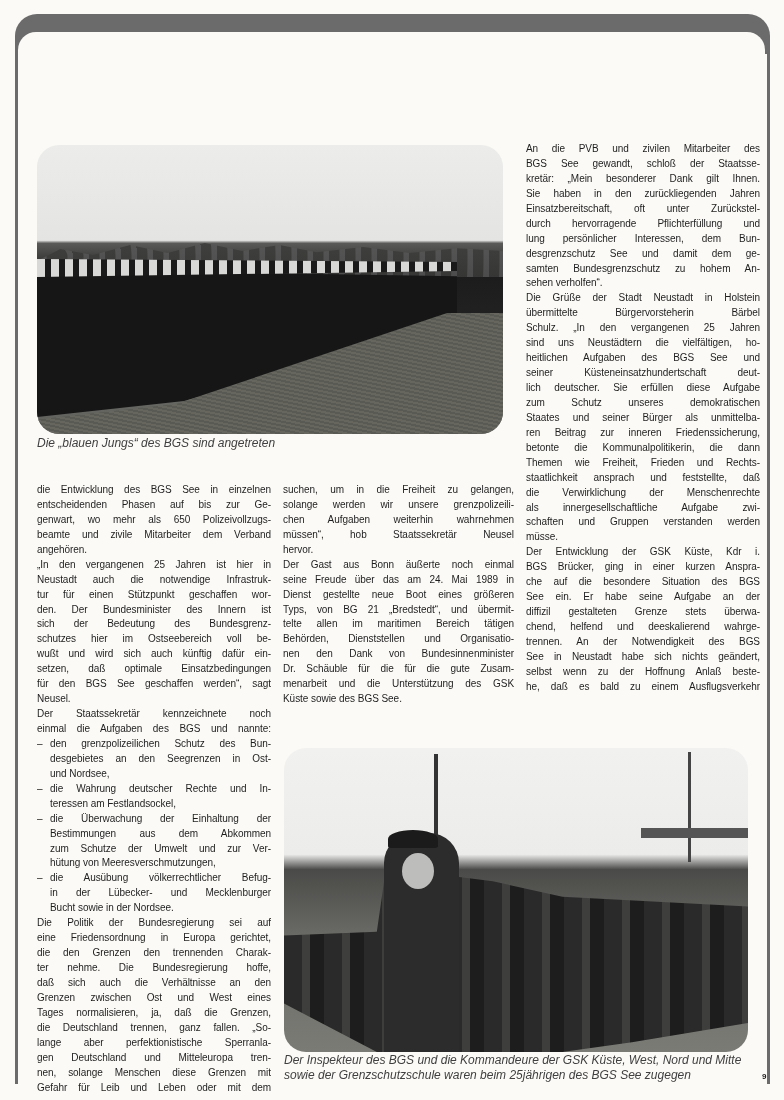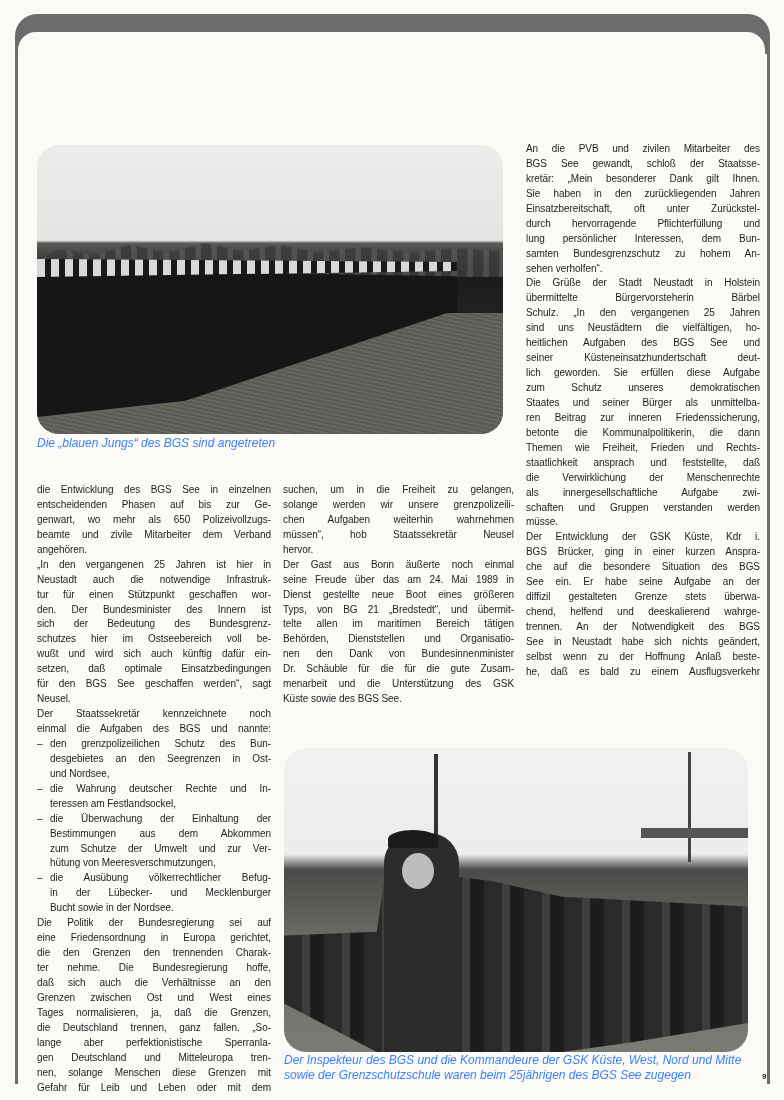--- a/index.html
+++ b/index.html
@@ -42,21 +42,21 @@
                    background:repeating-linear-gradient(90deg,#2a2a2a 0 18px,#3e3e3d 18px 26px,#1d1d1d 26px 40px); 
                    clip-path:polygon(0 40%,20% 38%,22% 5%,45% 12%,60% 20%,100% 25%,100% 85%,75% 95%,60% 100%,20% 100%,0 75%); }
   .photo2 .officer { position:absolute; left:100px; top:85px; width:75px; height:219px; background:#2c2c2c;
                      border-radius:30px 30px 0 0; }
   .photo2 .officer::before { content:""; position:absolute; left:18px; top:20px; width:32px; height:36px; background:#bdbdbb; border-radius:50%; }
   .photo2 .cap { position:absolute; left:104px; top:82px; width:50px; height:18px; background:#1b1b1b; border-radius:50% 50% 10% 10%; }
   .photo2 .pole { position:absolute; left:150px; top:6px; width:4px; height:82px; background:#333; }
   .photo2 .pole2 { position:absolute; left:404px; top:4px; width:3px; height:110px; background:#444; }
   .photo2 .roof { position:absolute; left:357px; top:80px; width:107px; height:10px; background:#555; }
 
-  .caption { position:absolute; font-style:italic; font-size:12px; line-height:15px; color:#3b82f6; }
+  .caption { position:absolute; font-style:italic; font-size:12px; line-height:15px; color:#404040; }
   .cap1 { left:37px; top:436px; }
   .cap2 { left:284px; top:1053px; }
   .pagenum { position:absolute; left:762px; top:1072px; font-size:8px; font-weight:bold; }
 </style>
 </head>
 <body>
 
 <div class="frame-top"></div>
 <div class="frame-inner"></div>
 <div class="frame-left"></div>
@@ -131,29 +131,30 @@
     <span class="ln last">Küste sowie des BGS See.</span>
   </div>
 <div class="col col3">
     <span class="ln">An die PVB und zivilen Mitarbeiter des</span>
     <span class="ln">BGS See gewandt, schloß der Staatsse-</span>
     <span class="ln">kretär: „Mein besonderer Dank gilt Ihnen.</span>
     <span class="ln">Sie haben in den zurückliegenden Jahren</span>
     <span class="ln">Einsatzbereitschaft, oft unter Zurückstel-</span>
     <span class="ln">durch hervorragende Pflichterfüllung und</span>
     <span class="ln">lung persönlicher Interessen, dem Bun-</span>
+    <span class="ln">desgrenzschutz See und damit dem ge-</span>
     <span class="ln">samten Bundesgrenzschutz zu hohem An-</span>
     <span class="ln last">sehen verholfen“.</span>
     <span class="ln">Die Grüße der Stadt Neustadt in Holstein</span>
     <span class="ln">übermittelte Bürgervorsteherin Bärbel</span>
     <span class="ln">Schulz. „In den vergangenen 25 Jahren</span>
     <span class="ln">sind uns Neustädtern die vielfältigen, ho-</span>
     <span class="ln">heitlichen Aufgaben des BGS See und</span>
     <span class="ln">seiner Küsteneinsatzhundertschaft deut-</span>
-    <span class="ln">lich geworden. Sie erfüllen diese Aufgabe</span>
+    <span class="ln">lich deutscher. Sie erfüllen diese Aufgabe</span>
     <span class="ln">zum Schutz unseres demokratischen</span>
     <span class="ln">Staates und seiner Bürger als unmittelba-</span>
     <span class="ln">ren Beitrag zur inneren Friedenssicherung,</span>
     <span class="ln">betonte die Kommunalpolitikerin, die dann</span>
     <span class="ln">Themen wie Freiheit, Frieden und Rechts-</span>
     <span class="ln">staatlichkeit ansprach und feststellte, daß</span>
     <span class="ln">die Verwirklichung der Menschenrechte</span>
     <span class="ln">als innergesellschaftliche Aufgabe zwi-</span>
     <span class="ln">schaften und Gruppen verstanden werden</span>
     <span class="ln last">müsse.</span>

